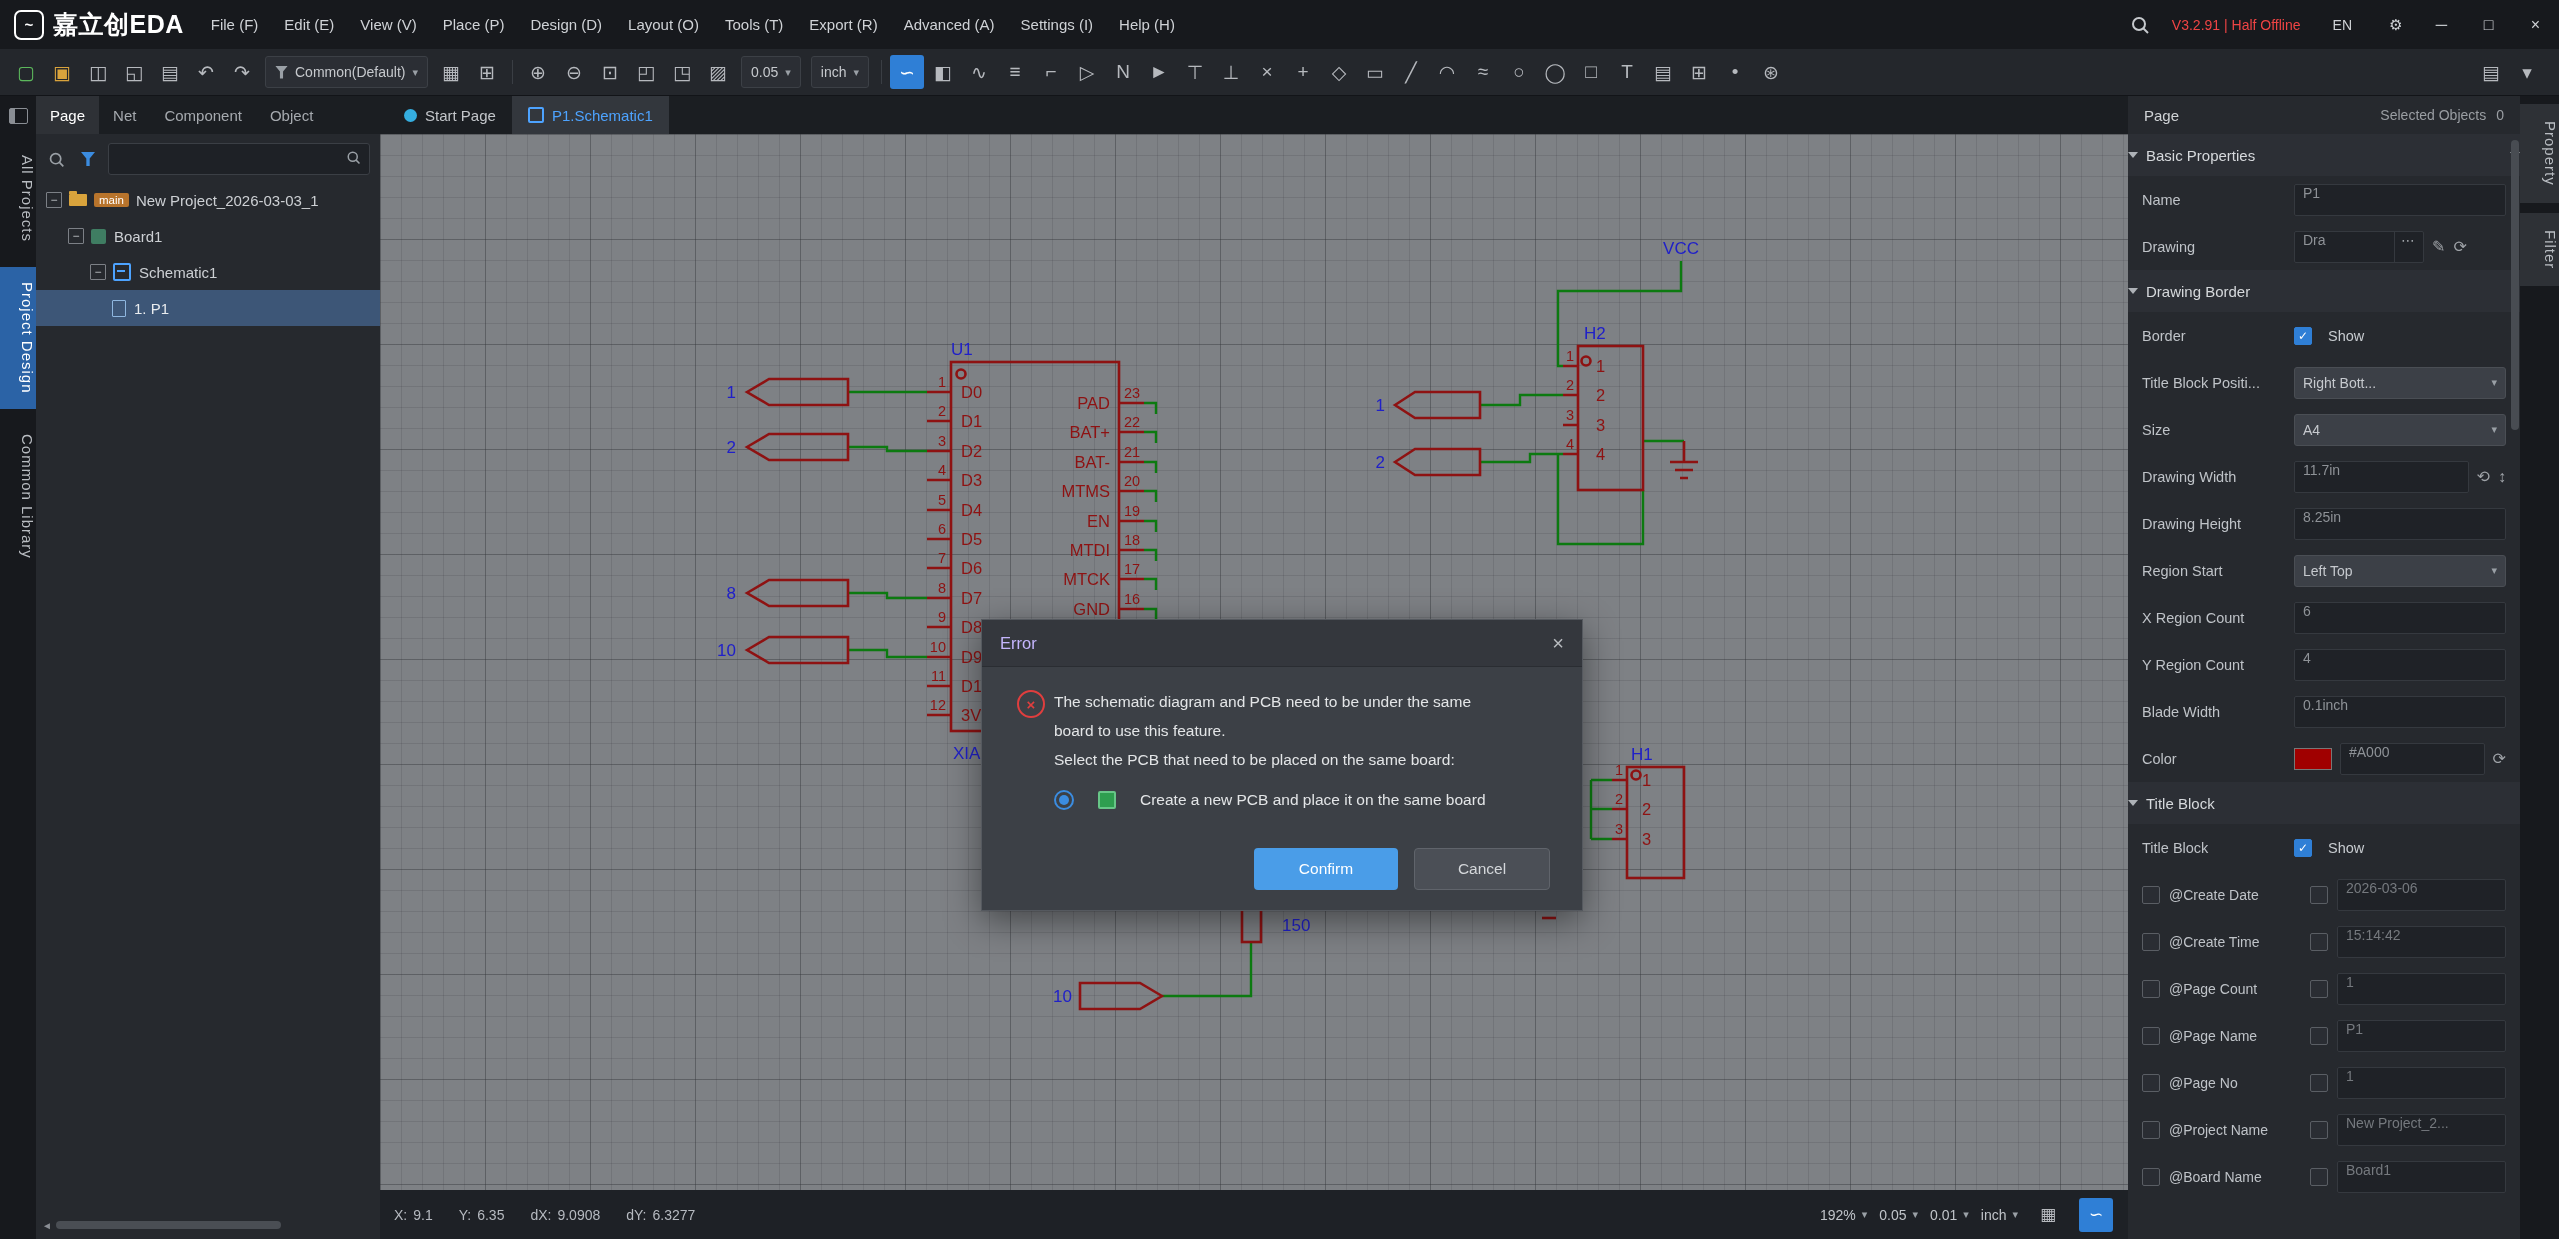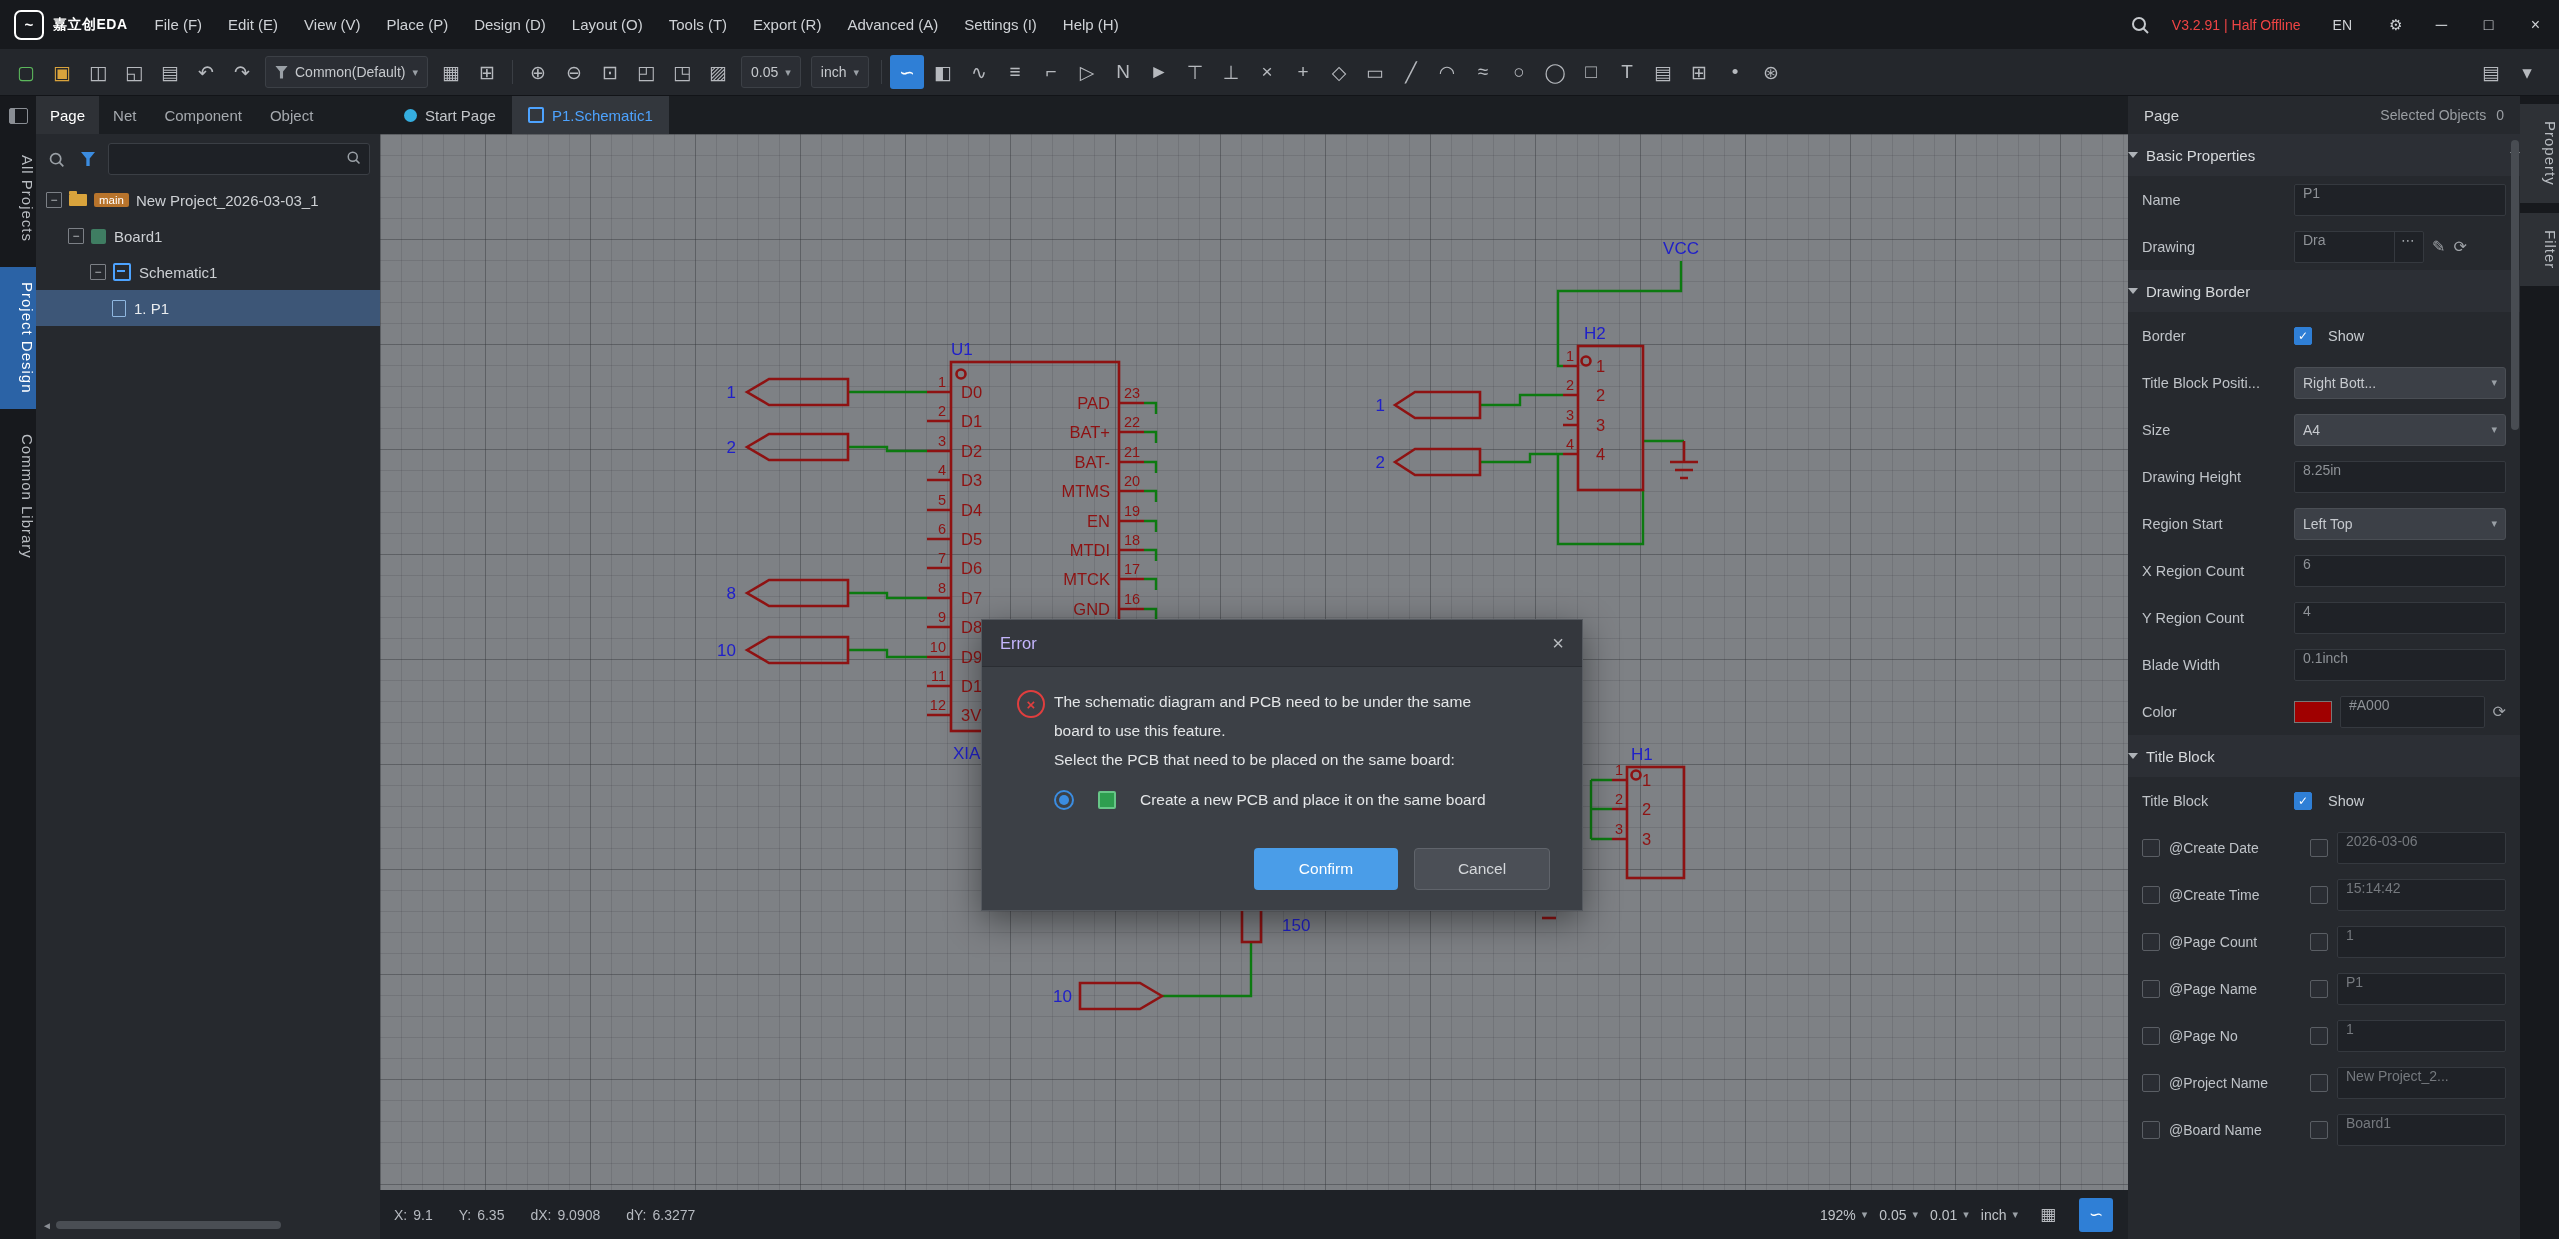--- a/index.html
+++ b/index.html
@@ -5,21 +5,21 @@
   html,body{margin:0;padding:0;background:#26292e;}
   #app{position:relative;width:2559px;height:1239px;overflow:hidden;
        font-family:"Liberation Sans","DejaVu Sans",sans-serif;color:#c6c9ce;font-size:15px;
        -webkit-font-smoothing:antialiased;}
 
   
   #menubar{position:absolute;left:0;top:0;width:2559px;height:49px;background:#17191d;
            display:flex;align-items:center;}
   #logo{display:flex;align-items:center;gap:9px;padding:0 14px 0 14px;}
   #logo-mark{width:26px;height:26px;border:2.5px solid #fff;border-radius:7px;display:flex;align-items:center;justify-content:center;color:#fff;font-size:15px;font-weight:bold;}
-  #logo-text{color:#fff;font-size:14px;font-weight:bold;letter-spacing:.5px;white-space:nowrap;}
+  #logo-text{color:#fff;font-size:25px;font-weight:bold;letter-spacing:.5px;white-space:nowrap;}
   .menu-item{padding:0 13px;height:49px;display:flex;align-items:center;color:#cfd2d6;font-size:15px;cursor:default;white-space:nowrap;}
   #menubar-right{margin-left:auto;display:flex;align-items:center;gap:0;}
   .mb-icon{width:44px;height:49px;display:flex;align-items:center;justify-content:center;color:#cfd2d6;}
   #version-text{color:#ef4444;font-size:14px;padding:0 10px;white-space:nowrap;}
   #lang-text{color:#cfd2d6;font-size:14px;padding:0 22px;}
   .win-btn{width:47px;height:49px;display:flex;align-items:center;justify-content:center;color:#cfd2d6;font-size:16px;}
 
   
   #toolbar{position:absolute;left:0;top:49px;width:2559px;height:47px;background:#24272c;
            display:flex;align-items:center;padding-left:8px;box-sizing:border-box;border-bottom:1px solid #121418;}
@@ -547,20 +547,30 @@
     <div class="prow">
       <span class="plabel">Size</span>
       <div class="pctl">
         <div class="psel">
           <span>A4</span>
           <span class="caret">▾</span>
         </div>
       </div>
     </div>
     <div class="prow">
+      <span class="plabel">Drawing Width</span>
+      <div class="pctl">
+        <div class="pinput">
+            <span>11.7in</span>
+          </div>
+        <span class="mini-icon">⟲</span>
+        <span class="mini-icon">↕</span>
+      </div>
+    </div>
+    <div class="prow">
       <span class="plabel">Drawing Height</span>
       <div class="pctl">
         <div class="pinput">
             <span>8.25in</span>
           </div>
       </div>
     </div>
     <div class="prow">
       <span class="plabel">Region Start</span>
       <div class="pctl">

